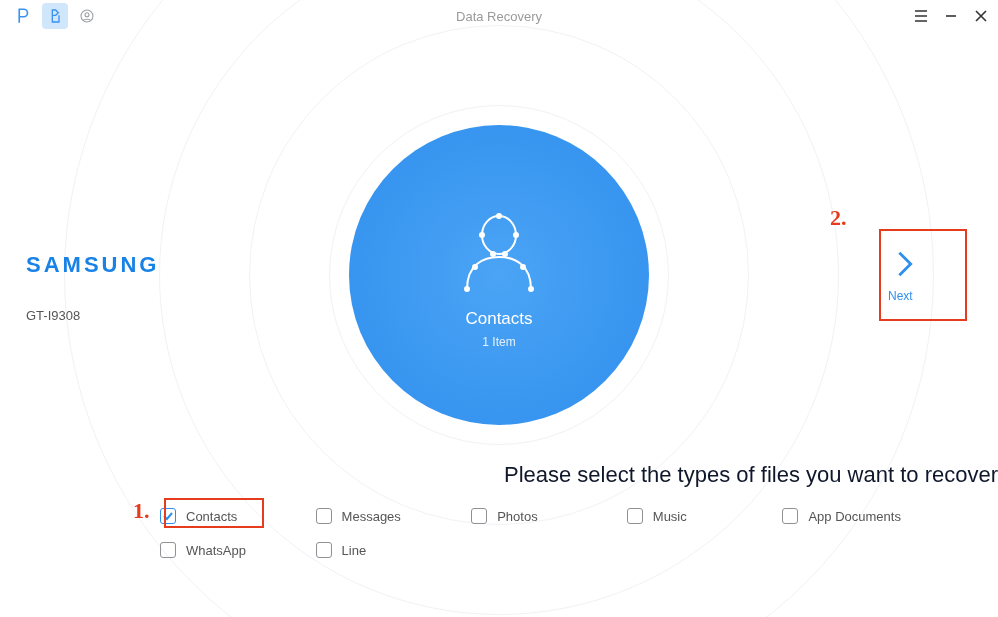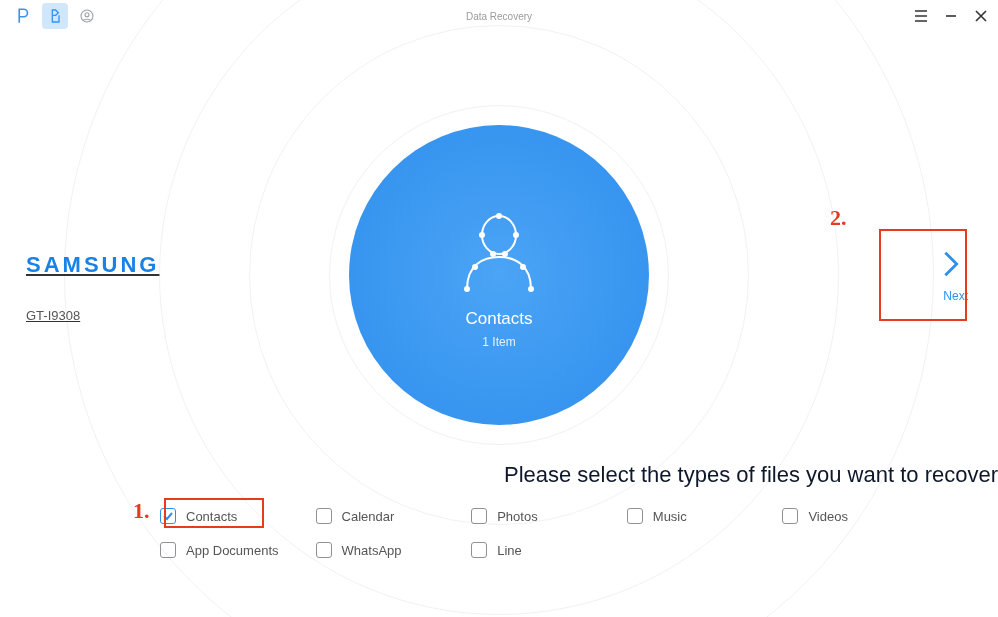--- a/index.html
+++ b/index.html
@@ -24,21 +24,21 @@
   display: flex; align-items: center; justify-content: center;
   border-radius: 4px;
   cursor: pointer;
 }
 .tb-icon.active { background: #cfe6fb; }
 .titlebar-center {
   position: absolute;
   left: 50%;
   transform: translateX(-50%);
   color: #9a9a9a;
-  font-size: 10px;
+  font-size: 13px;
 }
 .titlebar-right {
   margin-left: auto;
   display: flex;
   align-items: center;
   gap: 16px;
 }
 .win-btn { width: 14px; height: 14px; display:flex; align-items:center; justify-content:center; cursor:pointer; }
 
 
@@ -78,21 +78,20 @@
   z-index: 2;
 }
 .center-circle .cat-title { font-size: 17px; margin-top: 8px; font-weight: 300; }
 .center-circle .cat-sub { font-size: 12px; opacity: 0.85; margin-top: 6px; font-weight: 300; }
 
 
 .device-box {
   position: absolute;
   left: 26px;
   top: 252px;
-  text-decoration: underline;
 }
 .device-brand {
   color: #1982e6;
   font-weight: 800;
   font-size: 22px;
   letter-spacing: 3px;
 }
 .device-model {
   color: #555;
   font-size: 13px;
@@ -101,21 +100,21 @@
 
 
 .next-box {
   position: absolute;
   right: 30px;
   top: 232px;
   width: 80px;
   height: 86px;
   display: flex;
   flex-direction: column;
-  align-items: flex-end;
+  align-items: flex-start;
   justify-content: center;
   cursor: pointer;
   z-index: 3;
 }
 .next-box .label { color: #2f8fed; font-size: 12px; margin-top: 8px; }
 
 
 .anno-box {
   position: absolute;
   border: 2px solid #e63b1c;
@@ -260,33 +259,29 @@
     <div class="ft-item">
       <div class="ft-check checked">
         <svg width="12" height="12" viewBox="0 0 12 12">
           <path fill="none" stroke="#2f8fed" stroke-width="2" d="M2 6l3 3 5-6"></path>
         </svg>
       </div>
       <span>Contacts</span>
     </div>
     <div class="ft-item">
       <div class="ft-check"></div>
-      <span>Calendar</span>
+      <span>Messages</span>
     </div>
     <div class="ft-item">
       <div class="ft-check"></div>
       <span>Photos</span>
     </div>
     <div class="ft-item">
       <div class="ft-check"></div>
       <span>Music</span>
-    </div>
-    <div class="ft-item">
-      <div class="ft-check"></div>
-      <span>Videos</span>
     </div>
     <div class="ft-item">
       <div class="ft-check"></div>
       <span>App Documents</span>
     </div>
     <div class="ft-item">
       <div class="ft-check"></div>
       <span>WhatsApp</span>
     </div>
     <div class="ft-item">

